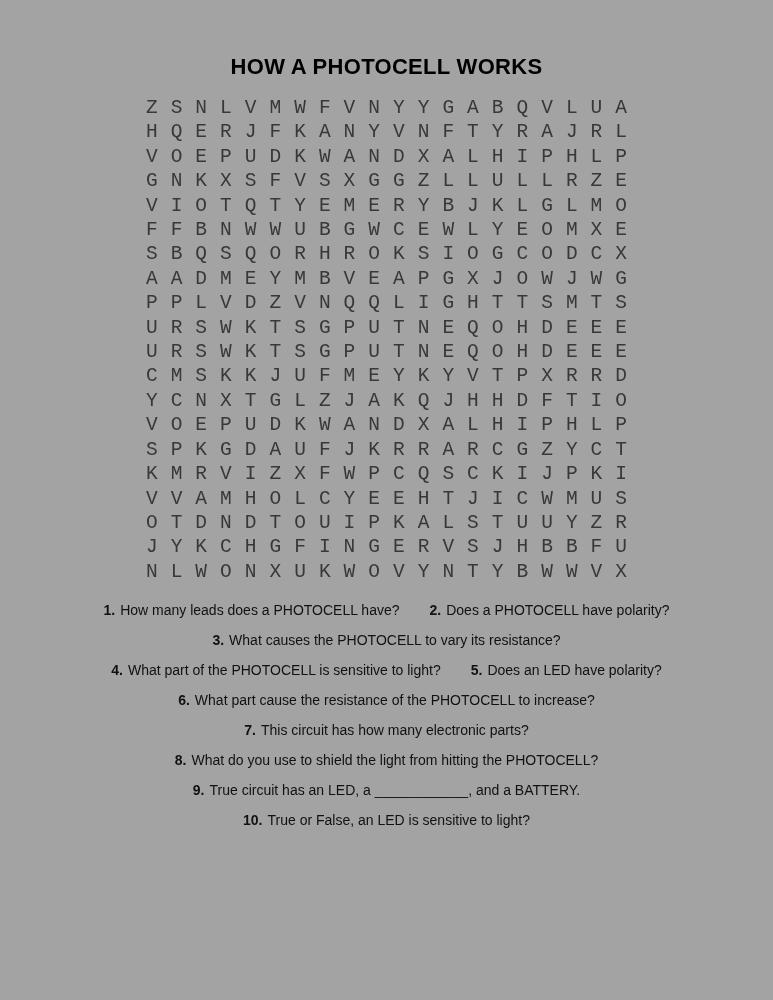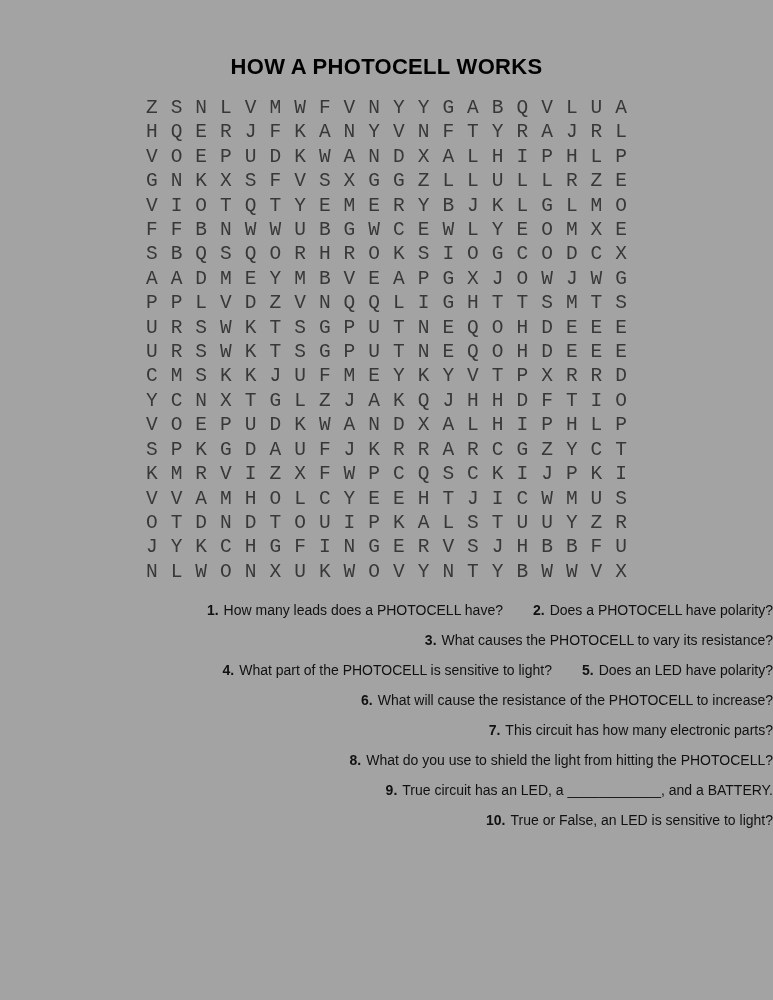--- a/index.html
+++ b/index.html
@@ -43,21 +43,21 @@
     white-space: nowrap;
   }
   .questions {
     margin-top: 18px;
     font-family: "Liberation Sans", sans-serif;
     font-size: 14px;
     color: #111111;
   }
   .q-line {
     display: flex;
-    justify-content: flex-end;
+    justify-content: center;
     align-items: baseline;
     gap: 30px;
     margin-bottom: 13px;
     line-height: 17px;
     white-space: nowrap;
   }
   .q-item { white-space: nowrap; }
   .q-num {
     font-weight: bold;
     margin-right: 5px;
@@ -103,21 +103,21 @@
     <div class="q-line">
       <span class="q-item"><span class="q-num">3.</span><span>What causes the PHOTOCELL to vary its resistance?</span></span>
     </div>
 
     <div class="q-line">
       <span class="q-item"><span class="q-num">4.</span><span>What part of the PHOTOCELL is sensitive to light?</span></span>
       <span class="q-item"><span class="q-num">5.</span><span>Does an LED have polarity?</span></span>
     </div>
 
     <div class="q-line">
-      <span class="q-item"><span class="q-num">6.</span><span>What will cause the resistance of the PHOTOCELL to increase?</span></span>
+      <span class="q-item"><span class="q-num">6.</span><span>What part cause the resistance of the PHOTOCELL to increase?</span></span>
     </div>
 
     <div class="q-line">
       <span class="q-item"><span class="q-num">7.</span><span>This circuit has how many electronic parts?</span></span>
     </div>
 
     <div class="q-line">
       <span class="q-item"><span class="q-num">8.</span><span>What do you use to shield the light from hitting the PHOTOCELL?</span></span>
     </div>
 

